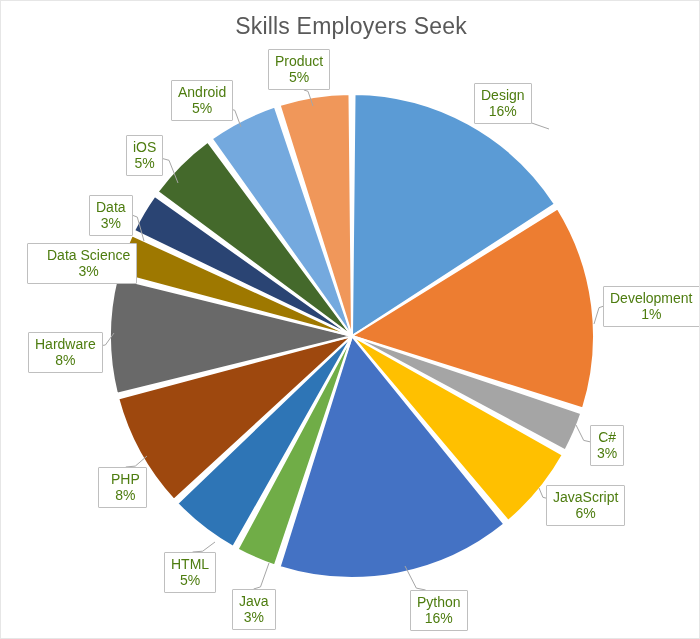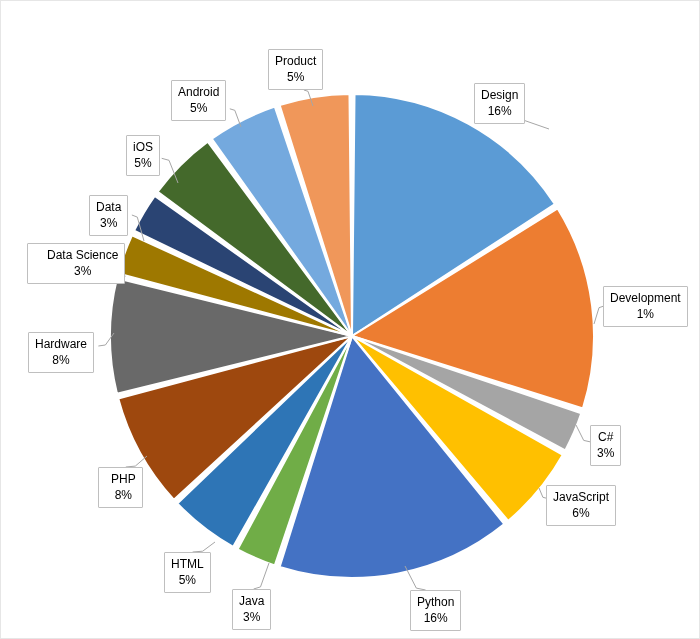--- a/index.html
+++ b/index.html
@@ -47,36 +47,37 @@
   .leader-line {
     stroke: #a6a6a6;
     stroke-width: 1;
     fill: none;
   }
   .data-label {
     position: absolute;
     box-sizing: border-box;
     border: 1px solid #bfbfbf;
     background: #ffffff;
-    color: #000000;
-    font-size: 12px;
+    color: #4d7c0f;
+    font-size: 14px;
     line-height: 16px;
     text-align: center;
     padding: 3px 6px 4px 6px;
     white-space: nowrap;
     border-radius: 1px;
   }
   .data-label .lbl-name { display: block; }
   .data-label .lbl-val { display: block; }
 </style>
 </head>
 <body>
 
 <div id="chart-frame">
 
+  <div id="chart-title">Skills Employers Seek</div>
 
   <div id="pie-wrap">
     <svg id="pie-svg" viewBox="0 0 700 639" xmlns="http://www.w3.org/2000/svg">
       <g id="slice-group">
           <path d="M 351 335 L 353.53 93.01 A 242 242 0 0 1 553.96 203.20 Z" fill="#5B9BD5" stroke="#ffffff" stroke-width="2"></path>
           <path d="M 351 335 L 556.67 207.48 A 242 242 0 0 1 581.93 407.37 Z" fill="#ED7D31" stroke="#ffffff" stroke-width="2"></path>
           <path d="M 351 335 L 580.36 412.19 A 242 242 0 0 1 564.28 449.36 Z" fill="#A5A5A5" stroke="#ffffff" stroke-width="2"></path>
           <path d="M 351 335 L 561.83 453.80 A 242 242 0 0 1 507.20 519.84 Z" fill="#FFC000" stroke="#ffffff" stroke-width="2"></path>
           <path d="M 351 335 L 503.30 523.07 A 242 242 0 0 1 278.63 565.93 Z" fill="#4472C4" stroke="#ffffff" stroke-width="2"></path>
           <path d="M 351 335 L 273.81 564.36 A 242 242 0 0 1 236.64 548.28 Z" fill="#70AD47" stroke="#ffffff" stroke-width="2"></path>

